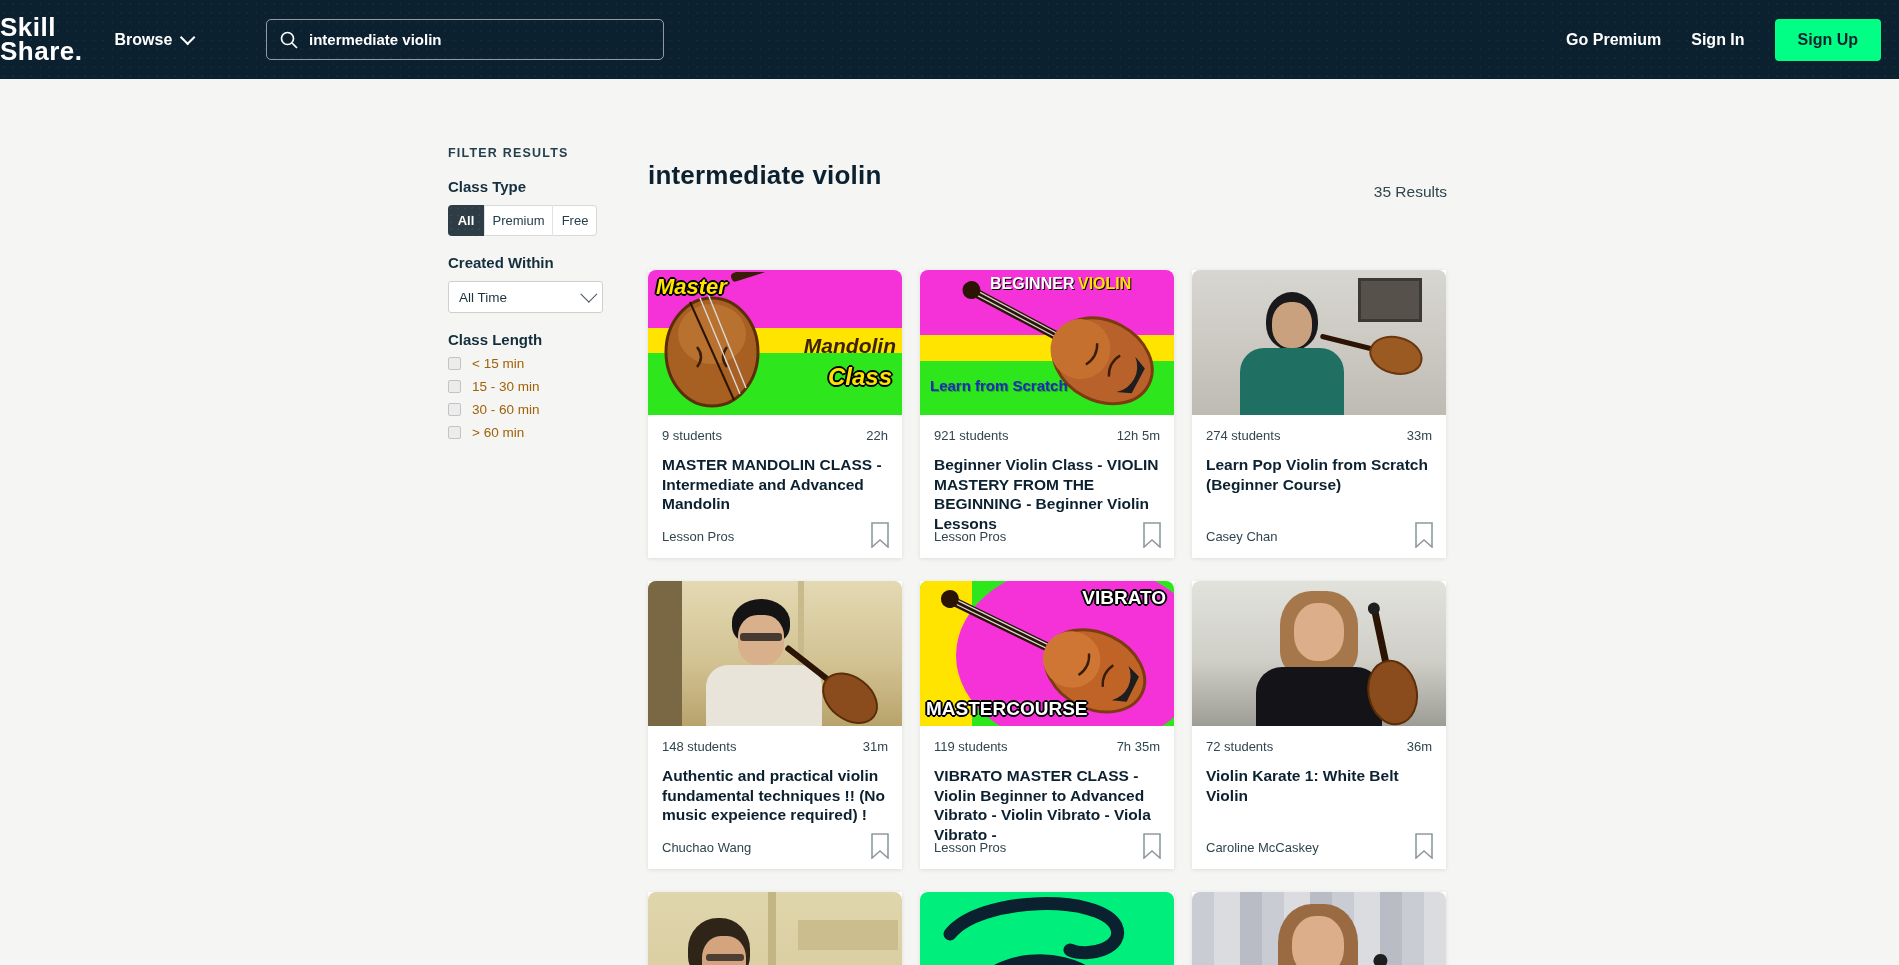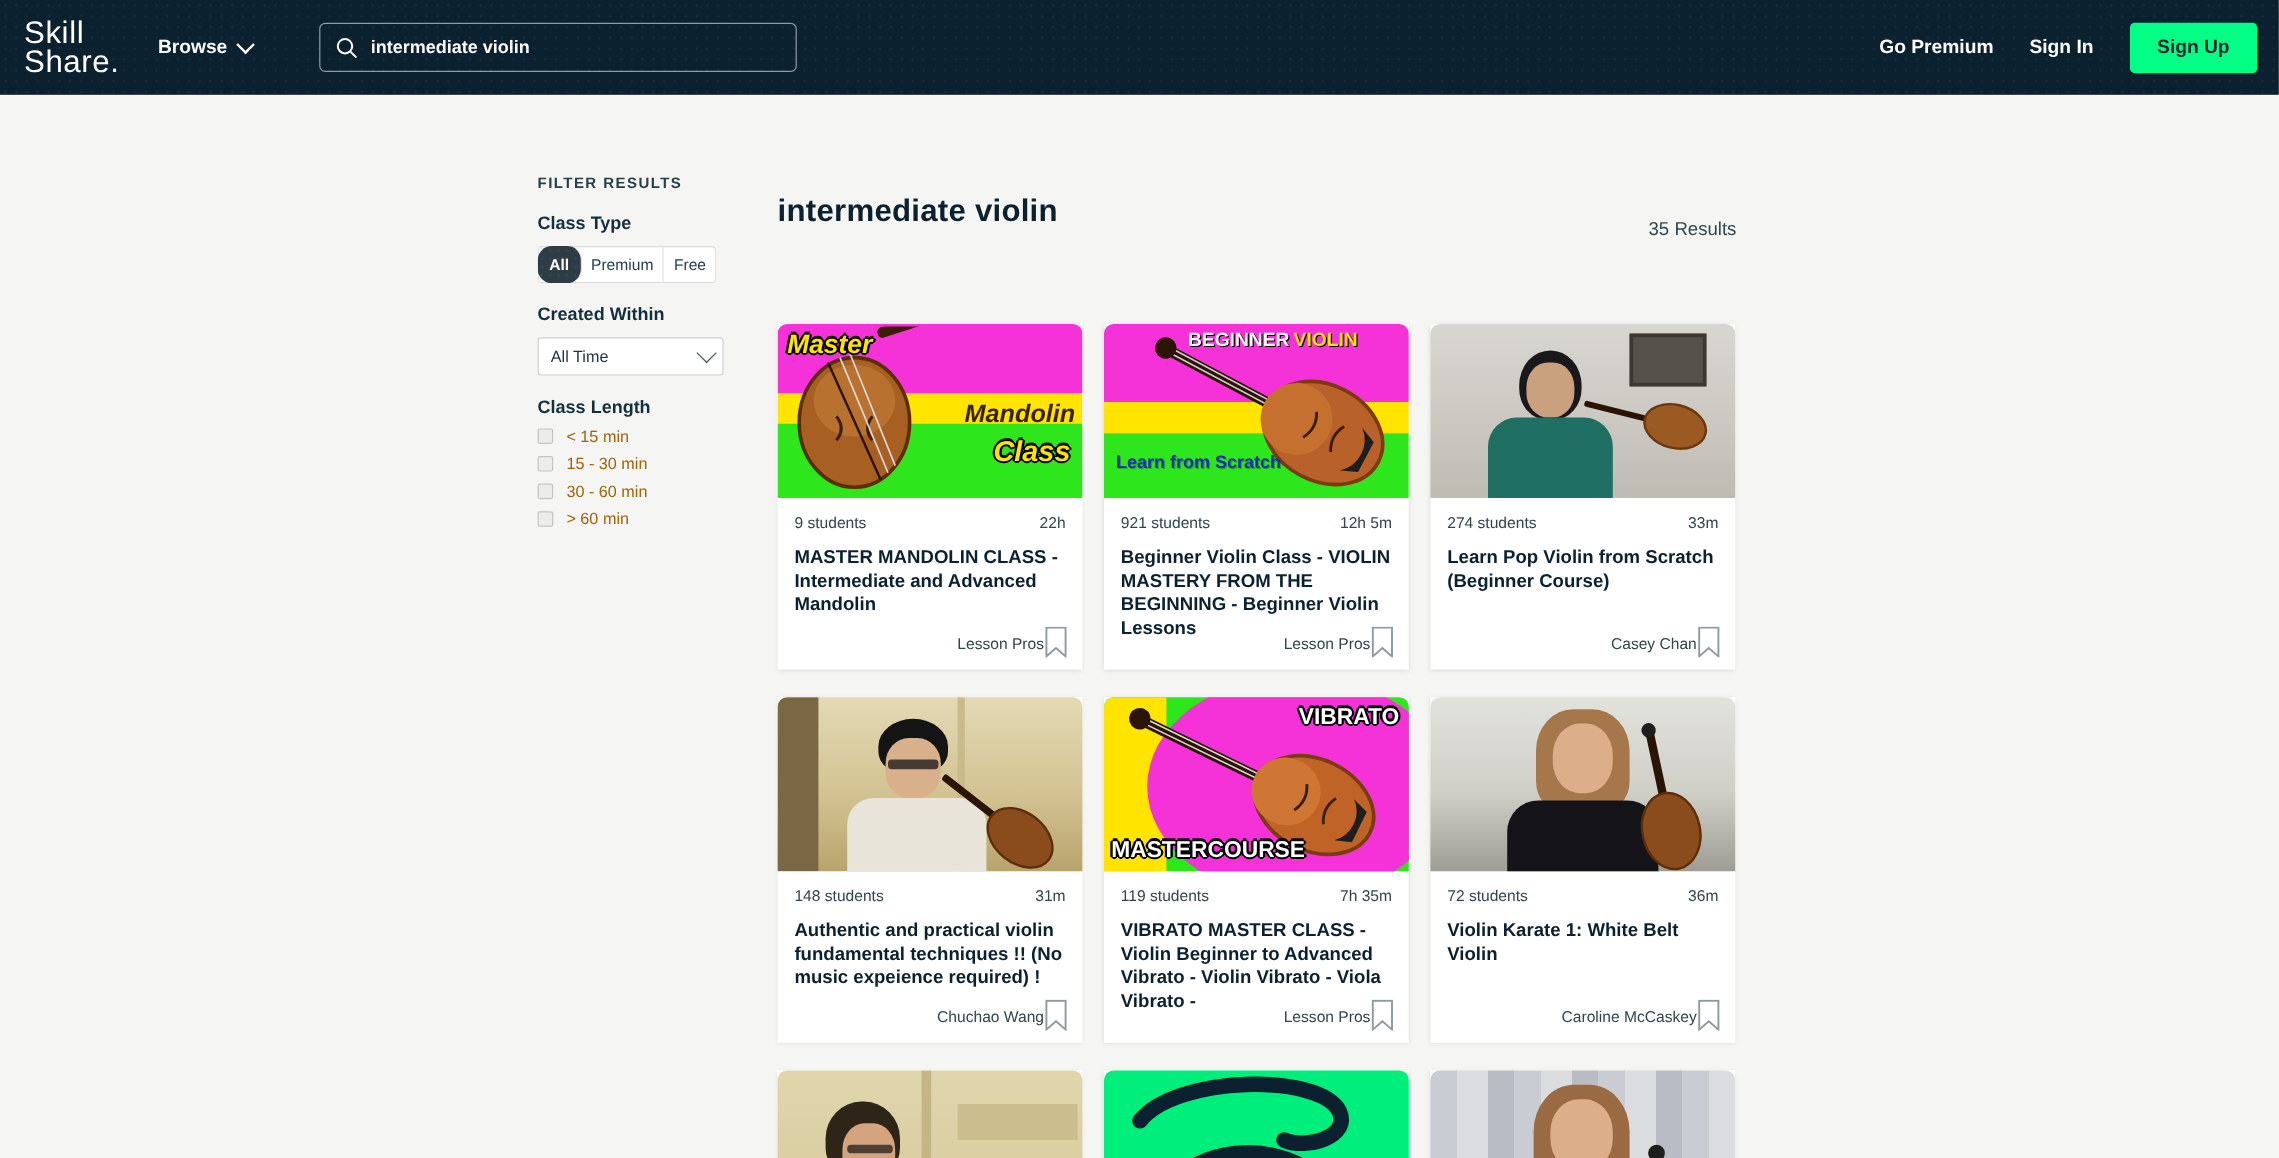--- a/index.html
+++ b/index.html
@@ -3,21 +3,21 @@
 <meta charset="utf-8">
 <style>
   * { margin:0; padding:0; box-sizing:border-box; }
   html,body { width:1899px; height:965px; overflow:hidden;
     font-family:"Liberation Sans", sans-serif; background:#f5f5f3; }
 
   
   .nav { position:absolute; left:0; top:0; width:1899px; height:79px; background:#0c2130;
     background-image:radial-gradient(rgba(255,255,255,0.045) 1px, transparent 1px);
     background-size:9px 9px; display:flex; align-items:center; z-index:50; }
-  .logo { margin-left:20px; color:#fff; font-weight:400; font-size:26px; line-height:0.9;
+  .logo { margin-left:0; color:#fff; font-weight:700; font-size:26px; line-height:0.9;
     letter-spacing:0.5px; cursor:pointer; }
   .browse { margin-left:32px; display:flex; align-items:center; gap:8px; color:#fff;
     font-weight:700; font-size:16px; cursor:pointer; }
   .chev { width:11px; height:11px; border-right:2px solid #fff; border-bottom:2px solid #fff;
     transform:rotate(45deg) translateY(-3px); }
   .search { position:absolute; left:266px; top:19px; width:398px; height:41px;
     border:1px solid rgba(255,255,255,0.55); border-radius:5px; display:flex; align-items:center;
     padding:0 12px; background:transparent; }
   .search input { flex:1; background:transparent; border:none; outline:none; color:#fff;
     font-weight:700; font-size:15px; font-family:"Liberation Sans", sans-serif; margin-left:10px; }
@@ -32,21 +32,21 @@
   .f-title { font-size:12.5px; font-weight:700; letter-spacing:1.2px; color:#25404d; }
   .f-head { font-size:15px; font-weight:700; color:#132f3d; margin-top:18px; }
   .seg { display:flex; margin-top:10px; height:31px; border-radius:4px; overflow:hidden;
     box-shadow:0 0 0 1px #d9d9d9 inset; background:#fff; width:149px; }
   .seg-opt { display:flex; align-items:center; justify-content:center; font-size:13px;
     color:#25404d; cursor:pointer; border-right:1px solid #e2e2e2; }
   .seg-opt:last-child { border-right:none; }
   .seg-all { width:37px; } .seg-premium { width:68px; } .seg-free { width:44px; }
   .seg-selected { background:#2e3d45; color:#fff; font-weight:700;
     background-image:radial-gradient(rgba(255,255,255,0.06) 1px, transparent 1px);
-    background-size:7px 7px; border-radius:12px; }
+    background-size:7px 7px; border-radius:0; }
   .select { margin-top:10px; width:155px; height:32px; background:#fff; border:1px solid #cfcfcf;
     border-radius:3px; display:flex; align-items:center; padding:0 10px; cursor:pointer; }
   .select-val { flex:1; font-size:13.5px; color:#1d333e; }
   .select .chev2 { width:12px; height:12px; border-right:1.6px solid #44565e;
     border-bottom:1.6px solid #44565e; transform:rotate(45deg) translateY(-4px); }
   .chk-row { display:flex; align-items:center; margin-top:8px; cursor:pointer; }
   .chk-box { width:13px; height:13px; background:#ececec; border:1px solid #c3c3c3;
     border-radius:2px; margin-right:11px; }
   .chk-label { font-size:13.5px; color:#a16207; }
 
@@ -59,21 +59,21 @@
   
   .grid { position:absolute; left:648px; top:270px; display:grid;
     grid-template-columns:repeat(3,254px); column-gap:18px; row-gap:23px; }
   .card { position:relative; width:254px; height:288px; background:#fff; border-radius:0;
     box-shadow:0 1px 4px rgba(0,0,0,0.10); cursor:pointer; }
   .thumb { position:relative; height:145px; border-radius:8px 8px 0 0; overflow:hidden; }
   .card-body { padding:13px 14px 0; }
   .meta { display:flex; justify-content:space-between; font-size:13px; color:#31454e; }
   .title { margin-top:12px; font-size:15.5px; font-weight:700; line-height:1.26; color:#0c2130; }
   .byline { position:absolute; left:14px; right:12px; bottom:10px; display:flex;
-    justify-content:flex-end; align-items:flex-end; }
+    justify-content:space-between; align-items:flex-end; }
   .author { font-size:13px; color:#31454e; padding-bottom:4px; }
   .bookmark { width:20px; height:26px; }
 
   
   .band { position:absolute; left:0; right:0; }
   .outline-yellow { color:#ffe400; text-shadow:-2px 0 #000,2px 0 #000,0 -2px #000,0 2px #000,
     -1px -1px #000,1px 1px #000,-1px 1px #000,1px -1px #000; }
   .outline-white { color:#fff; text-shadow:-2px 0 #000,2px 0 #000,0 -2px #000,0 2px #000,
     -1px -1px #000,1px 1px #000,-1px 1px #000,1px -1px #000; }
   .t-abs { position:absolute; font-weight:800; white-space:nowrap; }

